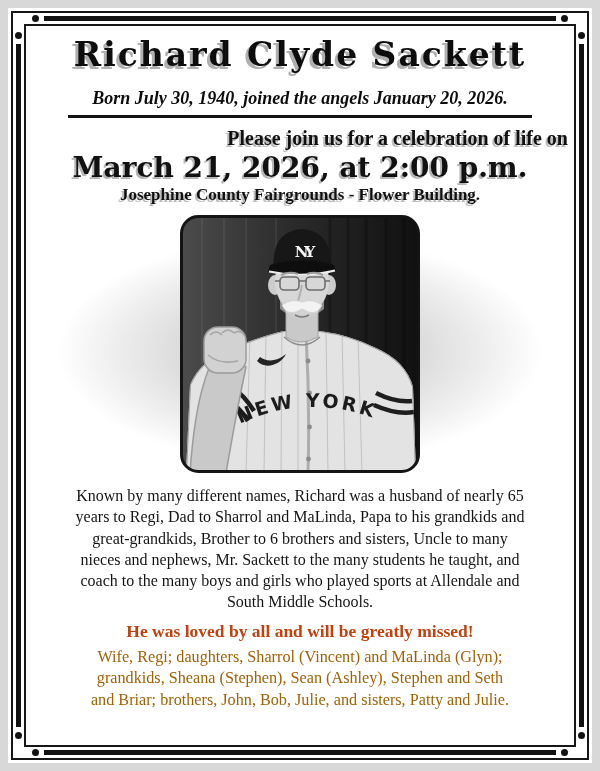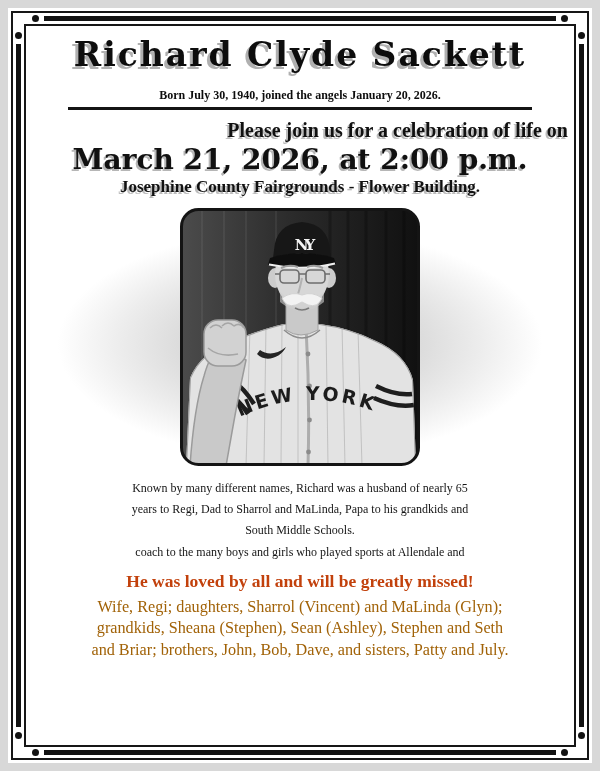--- a/index.html
+++ b/index.html
@@ -24,39 +24,39 @@
   .dot-l-t{left:7px;top:24px;}   .dot-l-b{left:7px;bottom:24px;}
   .dot-r-t{right:7px;top:24px;}  .dot-r-b{right:7px;bottom:24px;}
   
   .content{position:absolute;left:24px;right:24px;top:20px;bottom:20px;text-align:center;}
   .memorial-title{
     margin:8px 0 0;font-family:"DejaVu Serif", serif;font-weight:bold;
     font-size:33px;line-height:1.15;letter-spacing:2px;white-space:nowrap;
     color:#0d0d0d;text-shadow:-3px 3px 0 #b0b0b0;
   }
   .life-dates{
-    margin-top:14px;font-weight:bold;font-size:12px;line-height:1.2;
+    margin-top:14px;font-weight:bold;font-style:italic;font-size:18px;line-height:1.2;
     color:#0d0d0d;white-space:nowrap;
   }
   .dates-rule{width:464px;height:3px;background:#141414;margin:5px auto 0;}
   .invite-1{margin-top:8px;font-weight:bold;font-size:20px;line-height:1.2;
     text-shadow:-2px 2px 0 #bcbcbc;white-space:nowrap;text-align:right;}
   .invite-2{font-family:"DejaVu Serif", serif;font-weight:bold;font-size:28px;line-height:1.25;
     text-shadow:-2px 2px 0 #b6b6b6;white-space:nowrap;}
   .invite-3{font-weight:bold;font-size:17px;line-height:1.2;
     text-shadow:-2px 2px 0 #bcbcbc;white-space:nowrap;}
   .photo-section{position:relative;margin-top:8px;height:260px;}
   .vignette{
     position:absolute;left:50%;top:18px;transform:translateX(-50%);
     width:505px;height:240px;border-radius:50%;
     background:radial-gradient(closest-side,#d2d2d2 0%,#dadada 45%,#ededed 72%,#ffffff 96%);
   }
   .portrait-wrap{position:absolute;left:50%;top:2px;transform:translateX(-50%);
     width:240px;height:258px;}
-  .bio{margin:12px auto 0;max-width:534px;font-size:12px;line-height:21.3px;color:#151515;}
+  .bio{margin:12px auto 0;max-width:534px;font-size:16px;line-height:21.3px;color:#151515;}
   .tribute{margin:8px auto 0;font-weight:bold;font-size:17.5px;line-height:1.25;color:#c2410c;}
   .family{margin:4px auto 0;max-width:540px;font-size:16.2px;line-height:21.5px;color:#a16207;}
 </style>
 </head>
 <body>
 
 <div class="screen">
   <div class="paper">
     <div class="frame-outer"></div>
     <div class="orn">
@@ -190,26 +190,28 @@
               </g>
             </g>
             <rect x="1.5" y="1.5" width="237" height="255" rx="17" fill="none" stroke="#141414" stroke-width="3"></rect>
           </svg>
         </div>
       </div>
 
       <div class="bio">
         <div>Known by many different names, Richard was a husband of nearly 65</div>
         <div>years to Regi, Dad to Sharrol and MaLinda, Papa to his grandkids and</div>
+        <div>great-grandkids, Brother to 6 brothers and sisters, Uncle to many</div>
+        <div>nieces and nephews, Mr. Sackett to the many students he taught, and</div>
+        <div>coach to the many boys and girls who played sports at Allendale and</div>
         <div>South Middle Schools.</div>
-        <div>coach to the many boys and girls who played sports at Allendale and</div>
       </div>
 
       <div class="tribute">He was loved by all and will be greatly missed!</div>
 
       <div class="family">
         <div>Wife, Regi; daughters, Sharrol (Vincent) and MaLinda (Glyn);</div>
         <div>grandkids, Sheana (Stephen), Sean (Ashley), Stephen and Seth</div>
-        <div>and Briar; brothers, John, Bob, Dave, and sisters, Patty and July.</div>
+        <div>and Briar; brothers, John, Bob, Julie, and sisters, Patty and Julie.</div>
       </div>
     </div>
   </div>
 </div>
 
 </body></html>

